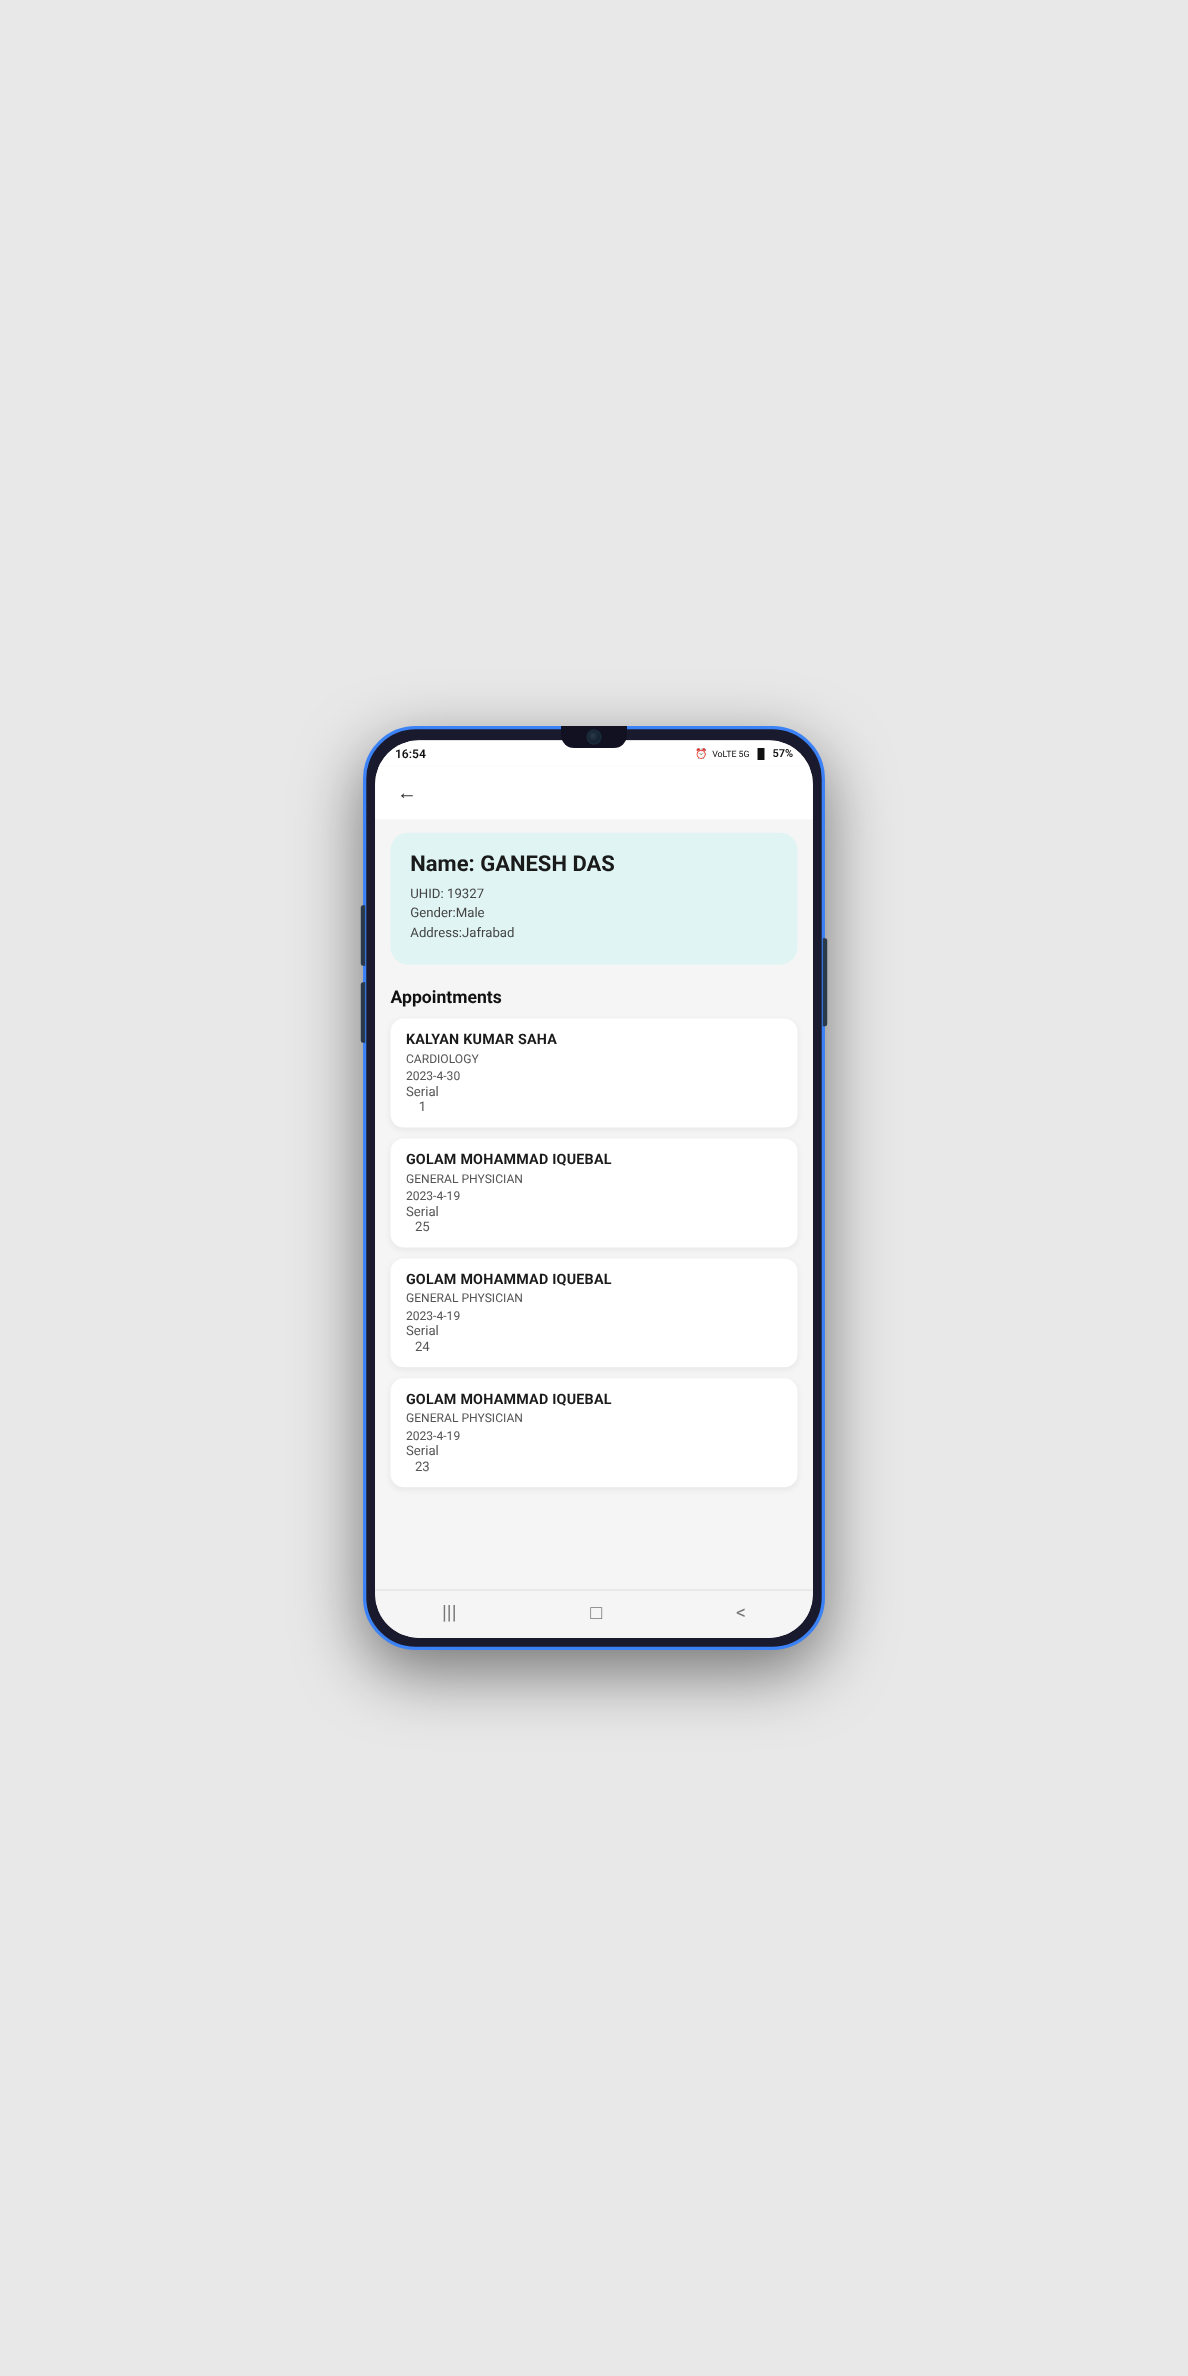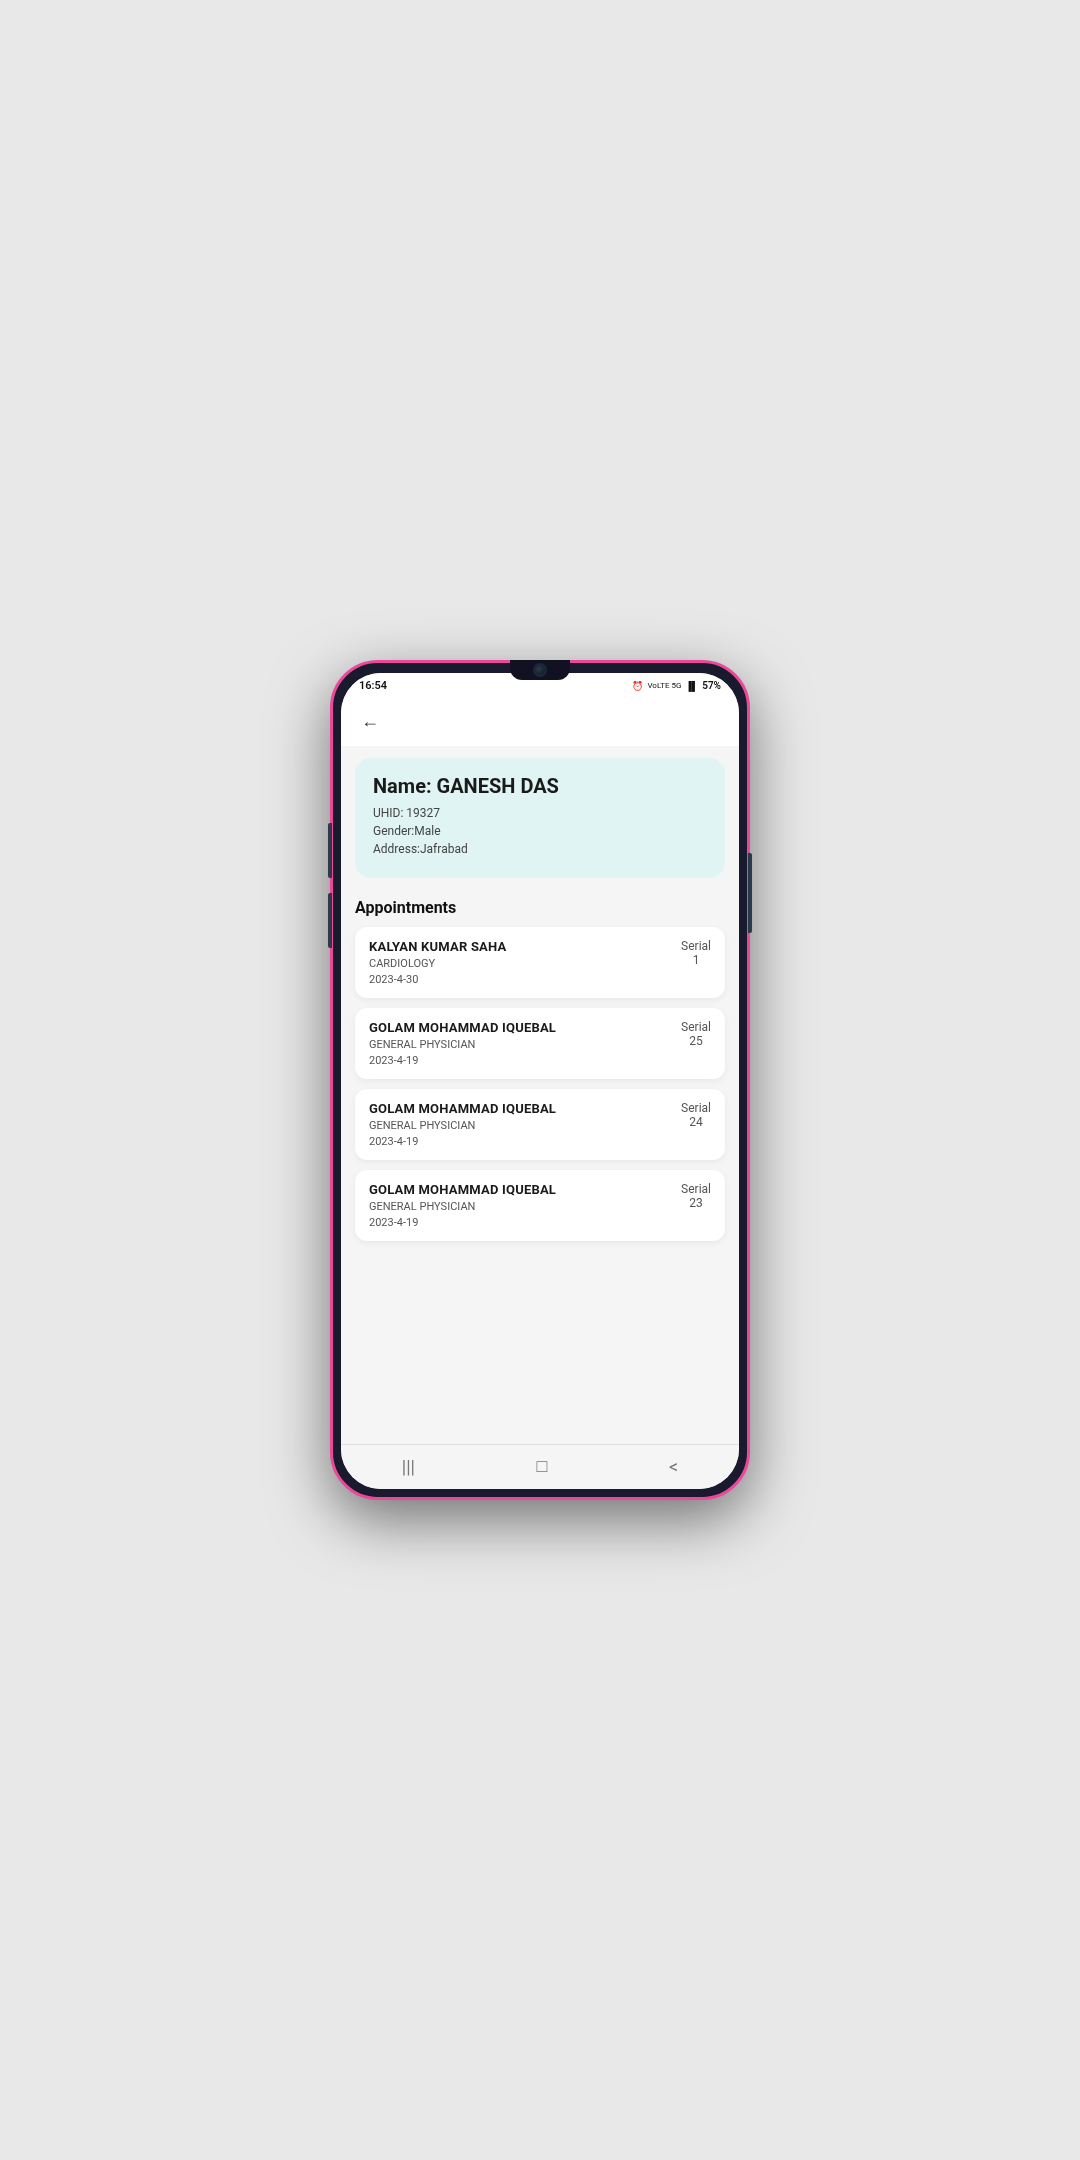--- a/index.html
+++ b/index.html
@@ -13,21 +13,21 @@
       font-family: 'Roboto', Arial, sans-serif;
     }
 
     .phone-outer {
       width: 420px;
       height: 840px;
       background: #1a1a2e;
       border-radius: 48px;
       position: relative;
       box-shadow: 0 20px 60px rgba(0,0,0,0.5);
-      border: 3px solid #ec4899;
+      border: 3px solid #3b82f6;
       display: flex;
       flex-direction: column;
       align-items: center;
       padding: 10px 8px 8px 8px;
     }
 
     .phone-camera-bump {
       width: 60px;
       height: 20px;
       background: #111122;
@@ -179,20 +179,21 @@
 
     .appointment-card {
       background: #ffffff;
       border-radius: 12px;
       padding: 12px 14px;
       margin-bottom: 10px;
       display: flex;
       justify-content: flex-end;
       align-items: flex-start;
       box-shadow: 0 2px 6px rgba(0,0,0,0.06);
+      flex-direction: column;
     }
 
     .appt-info {
       flex: 1;
     }
 
     .appt-doctor {
       font-size: 13px;
       font-weight: 700;
       color: #1a1a1a;

